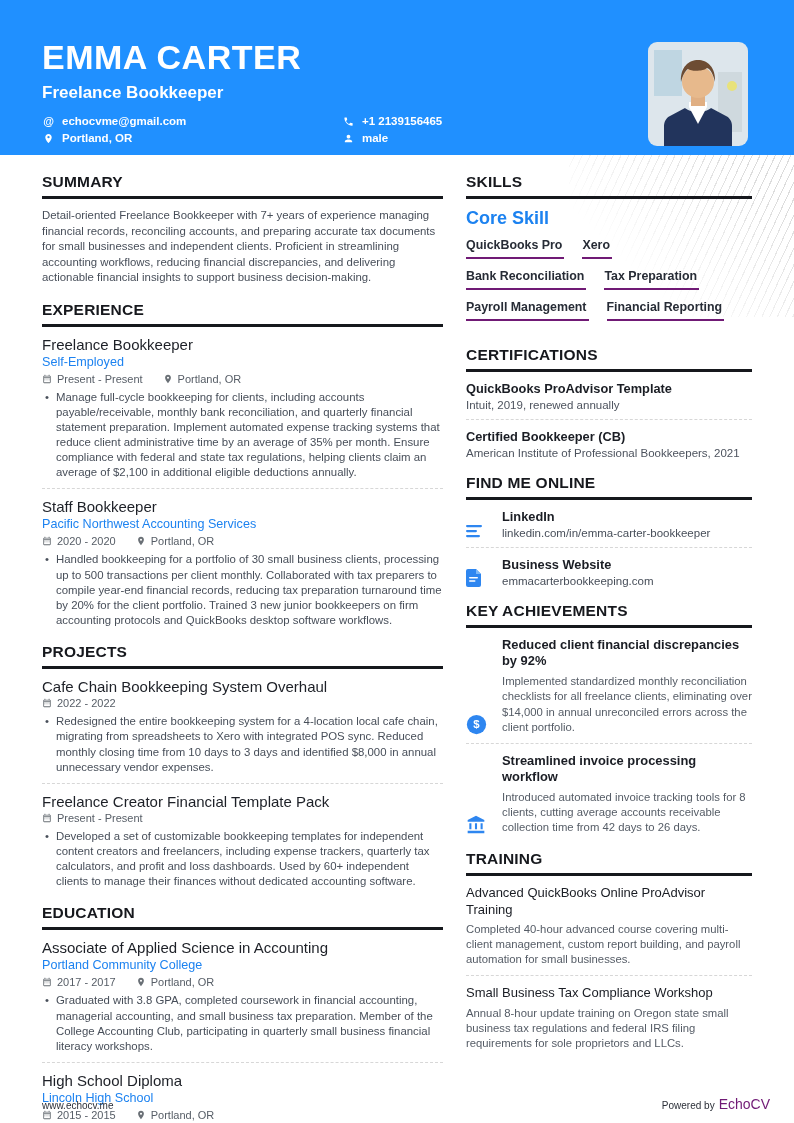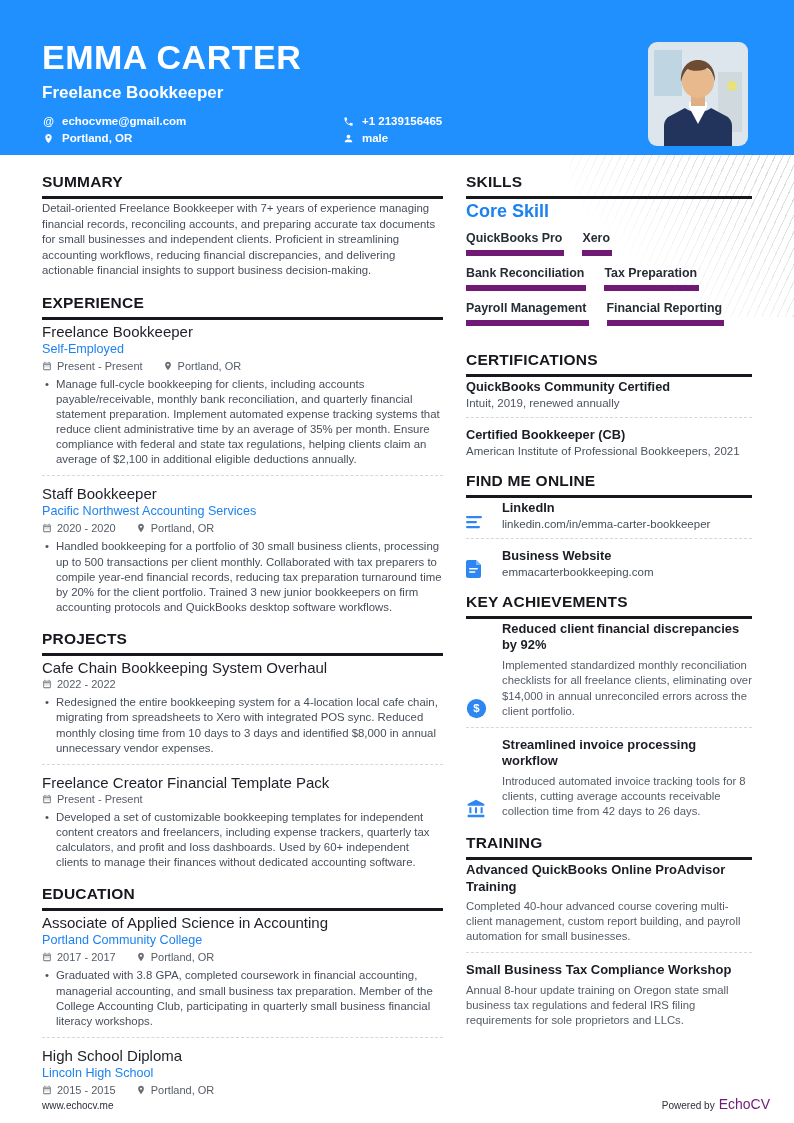--- a/index.html
+++ b/index.html
@@ -28,52 +28,52 @@
     mask-image:linear-gradient(225deg, #000 15%, transparent 72%);
     z-index:0; }
 
   
   .content { position:relative; display:flex; padding:18px 42px 0 42px; gap:23px; z-index:1; }
   .col-left { width:401px; flex:0 0 401px; }
   .col-right { flex:1; min-width:0; }
 
   section.block { margin-bottom:15px; }
   h2 { font-size:15.5px; font-weight:bold; color:#16181d; letter-spacing:.2px;
-       border-bottom:3px solid #16181d; padding-bottom:5px; margin-bottom:2px; }
+       border-bottom:3px solid #16181d; padding-bottom:5px; margin-bottom:9px; }
 
   .body-text { font-size:11.4px; line-height:1.36; color:#474e59; }
 
   .entry { margin-bottom:2px; }
   .entry-title { font-size:15px; font-weight:normal; color:#1d2027; margin:3px 0 2px; }
   .entry-org { font-size:12.6px; font-weight:normal; color:#1c82f0; margin-bottom:4px; }
   .meta-row { display:flex; align-items:center; gap:6px; font-size:11px; color:#565d66; margin:2px 0 5px; }
   .meta-item { display:flex; align-items:center; gap:5px; margin-right:14px; }
   .meta-item svg { display:block; }
   .bullet { display:flex; gap:7px; font-size:11.4px; line-height:1.33; color:#474e59; padding-left:3px; }
   .bullet::before { content:"•"; color:#474e59; }
   .dash { border:none; border-top:1px dashed #d7d7d7; margin:8px 0 9px; }
 
   
   .skill-group { font-size:18px; font-weight:bold; color:#1c82f0; margin:1px 0 9px; }
   .skills-wrap { display:flex; flex-wrap:wrap; }
-  .skill { font-size:12.4px; font-weight:bold; color:#272c36; border-bottom:6px solid #701a75;
+  .skill { font-size:12.4px; font-weight:bold; color:#272c36; border-bottom:2px solid #701a75;
            padding:0 2px 5px 0; margin:0 18px 10px 0; }
 
   .cert-name { font-size:12.8px; font-weight:bold; color:#1a1d24; margin-bottom:3px; }
   .cert-org { font-size:11.5px; color:#4d535e; }
 
   .icon-row { display:flex; gap:12px; align-items:flex-end; }
   .icon-cell { flex:0 0 24px; display:flex; justify-content:flex-start; padding-top:2px; }
   .fm-label { font-size:12.8px; font-weight:bold; color:#1a1d24; margin-bottom:3px; }
   .fm-url { font-size:11.5px; color:#474e59; }
 
   .ach-title { font-size:12.9px; font-weight:bold; color:#1a1d24; line-height:1.25; margin-bottom:5px; }
   .ach-text { font-size:11.3px; line-height:1.34; color:#555c66; }
 
-  .tr-title { font-size:13px; font-weight:bold; color:#1a1d24; line-height:1.25; margin-bottom:4px; }
+  .tr-title { font-size:13px; font-weight:normal; color:#1a1d24; line-height:1.25; margin-bottom:4px; }
   .tr-text { font-size:11.3px; line-height:1.34; color:#555c66; }
 
   
   footer { position:absolute; left:42px; right:24px; bottom:10px; display:flex;
            justify-content:space-between; align-items:baseline; z-index:2; }
   .site { font-size:10px; color:#2b2f38; }
   .powered { font-size:10px; color:#2b2f38; }
   .brand { font-size:14px; color:#701a75; margin-left:4px; }
 </style>
 </head>
@@ -302,21 +302,21 @@
           <span class="skill">Bank Reconciliation</span>
           <span class="skill">Tax Preparation</span>
           <span class="skill">Payroll Management</span>
           <span class="skill">Financial Reporting</span>
         </div>
       </section>
 
       <section class="block">
         <h2>CERTIFICATIONS</h2>
         <div class="entry">
-          <div class="cert-name">QuickBooks Community Certified</div>
+          <div class="cert-name">QuickBooks ProAdvisor Template</div>
           <div class="cert-org">Intuit, 2019, renewed annually</div>
         </div>
         <hr class="dash">
         <div class="entry">
           <div class="cert-name">Certified Bookkeeper (CB)</div>
           <div class="cert-org">American Institute of Professional Bookkeepers, 2021</div>
         </div>
       </section>
 
       <section class="block">

